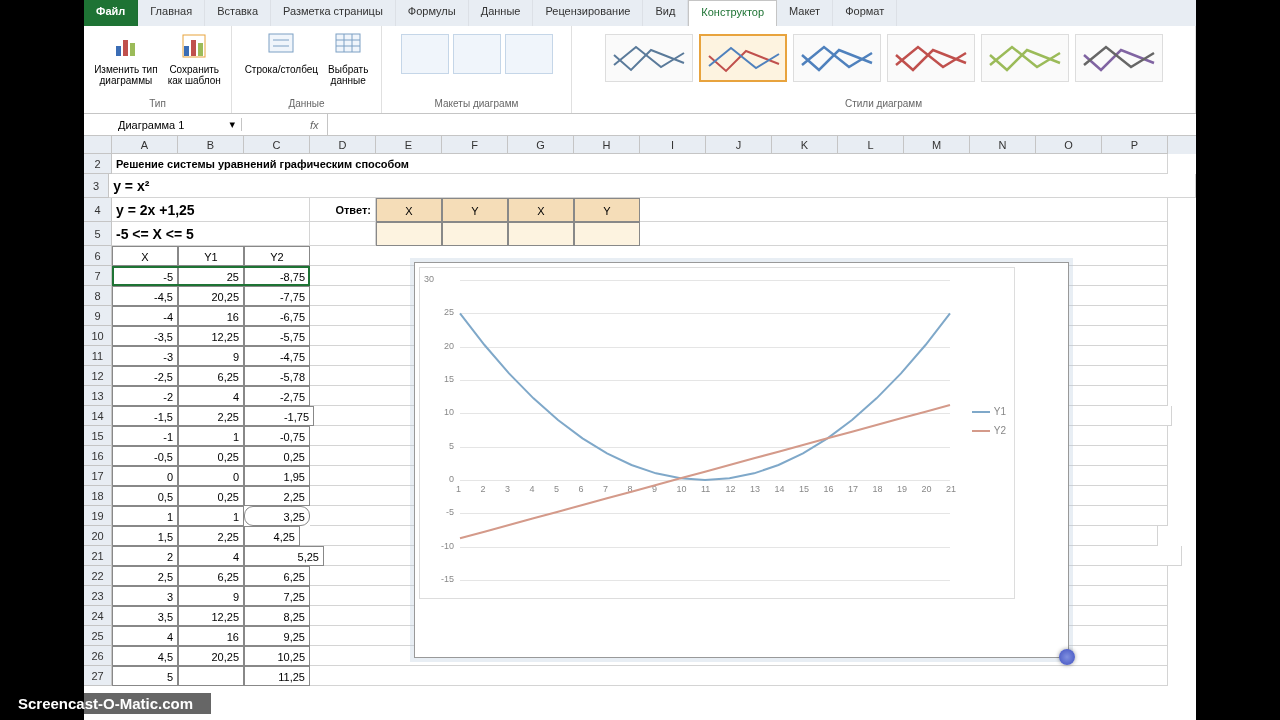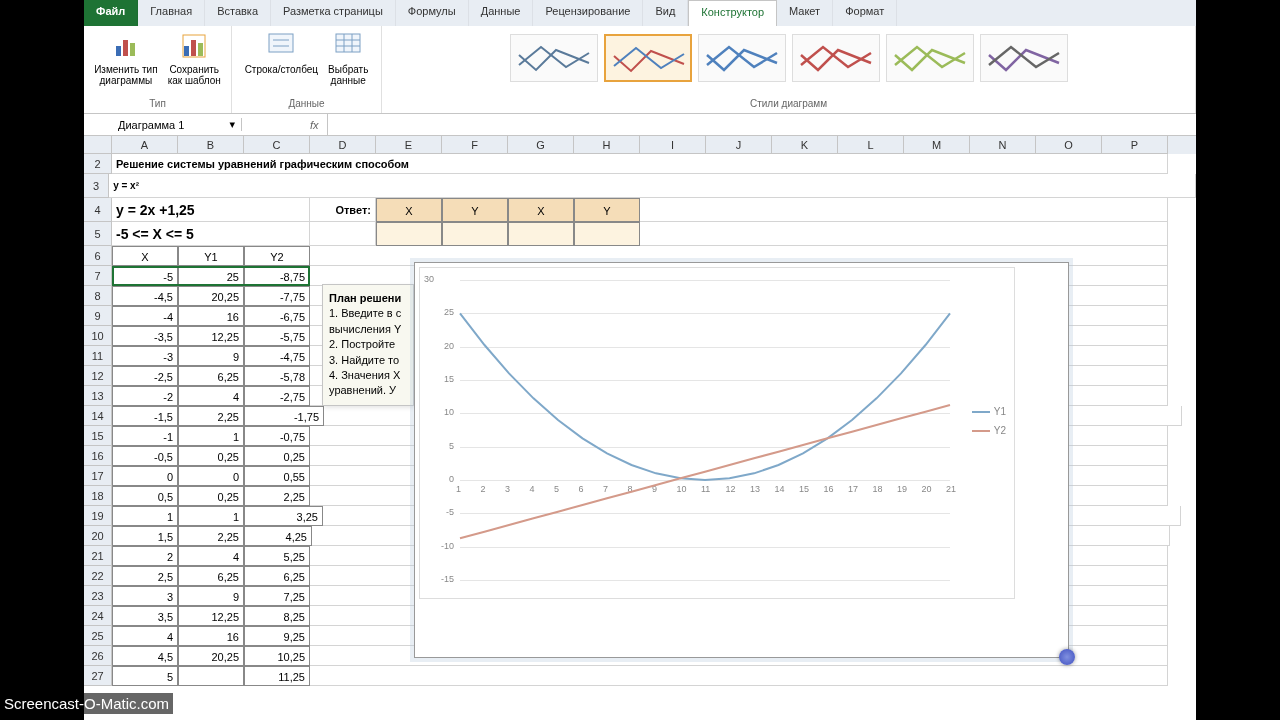--- a/index.html
+++ b/index.html
@@ -38,21 +38,21 @@
 .sel-range{position:absolute;border:2px solid #1e7334;pointer-events:none}
 .planbox{position:absolute;background:#f8f8f0;border:1px solid #c5c5c5;padding:6px;font-size:11px;line-height:1.4;box-shadow:2px 2px 4px rgba(0,0,0,0.1)}
 .chartbox{position:absolute;background:#fff;border:1px solid #999;box-shadow:0 0 0 4px rgba(180,200,220,0.3)}
 .chart-inner{position:absolute;border:1px solid #ddd;background:#fff}
 .plotarea{position:absolute}
 .gridline{position:absolute;background:#e5e5e5}
 .axis-lbl{position:absolute;font-size:9px;color:#888}
 .legend{position:absolute;font-size:10px;color:#888}
 .leg-item{display:flex;align-items:center;gap:4px;margin:8px 0}
 .leg-sw{width:18px;height:2px}
-.watermark{position:absolute;left:0;bottom:6px;color:#fff;font-size:15px;font-weight:normal;background:rgba(0,0,0,0.6);padding:2px 4px}
+.watermark{position:absolute;left:0;bottom:6px;color:#fff;font-size:15px;font-weight:bold;background:rgba(0,0,0,0.6);padding:2px 18px}
 .handle{position:absolute;width:16px;height:16px;border-radius:50%;background:radial-gradient(circle,#8090e0,#4050c0);box-shadow:0 0 4px rgba(0,0,0,0.4)}
 svg{overflow:visible}
 .bars{width:24px;height:24px}
 </style>
 </head>
 <body>
 
 <div class="app">
   <div class="tabs">
     <div class="tab file">Файл</div>
@@ -113,20 +113,28 @@
               <svg width="28" height="28" viewBox="0 0 28 28">
                 <rect x="2" y="2" width="24" height="18" fill="#f0f5fb" stroke="#7da0c4"></rect>
                 <path d="M10 2v18M18 2v18M2 8h24M2 14h24" stroke="#7da0c4"></path>
               </svg>
             </div>
           <span style="white-space:pre-line">Выбрать
 данные</span>
         </div>
       </div>
       <div class="rgroup-label">Данные</div>
+    </div>
+    <div class="rgroup" style="width:190px">
+      <div class="rgroup-items" style="gap:4px;padding-top:6px">
+        <div class="layout-style"></div>
+        <div class="layout-style"></div>
+        <div class="layout-style"></div>
+      </div>
+      <div class="rgroup-label">Макеты диаграмм</div>
     </div>
     <div class="rgroup" style="flex:1">
       <div class="rgroup-items" style="gap:6px;padding-top:6px">
         <div class="chart-style"><svg width="86" height="46">
               <path d="M8 20 L25 35 L45 15 L78 28" stroke="#5a7a9a" stroke-width="2" fill="none"></path>
               <path d="M8 30 L30 12 L55 32 L78 18" stroke="#5a7a9a" stroke-width="2" fill="none"></path>
             </svg></div>
         <div class="chart-style sel"><svg width="86" height="46">
               <path d="M8 20 L25 35 L45 15 L78 28" stroke="#c0504d" stroke-width="2" fill="none"></path>
               <path d="M8 30 L30 12 L55 32 L78 18" stroke="#4f81bd" stroke-width="2" fill="none"></path>
@@ -186,21 +194,21 @@
   </div>
 
   <div class="grid">
     <div id="rows">
         <div class="row">
           <div class="rh">2</div>
           <div class="cell bold" style="width: 1056px;">Решение системы уравнений графическим способом</div>
         </div>
         <div class="row tall">
           <div class="rh" style="line-height: 24px;">3</div>
-          <div class="cell bold" style="width: 1214px; font-size: 10px; line-height: 24px;">y = x²</div>
+          <div class="cell bold" style="width: 1214px; font-size: 14px; line-height: 24px;">y = x²</div>
         </div>
         <div class="row tall">
           <div class="rh" style="line-height: 24px;">4</div>
           <div class="cell bold" style="width: 198px; font-size: 14px; line-height: 24px;">y = 2x +1,25</div>
           <div class="cell bold r" style="width: 66px; line-height: 24px;">Ответ:</div>
           <div class="cell ans-h" style="width: 66px; line-height: 24px;">X</div>
           <div class="cell ans-h" style="width: 66px; line-height: 24px;">Y</div>
           <div class="cell ans-h" style="width: 66px; line-height: 24px;">X</div>
           <div class="cell ans-h" style="width: 66px; line-height: 24px;">Y</div>
           <div class="cell " style="width: 528px;"></div>
@@ -268,70 +276,70 @@
           <div class="rh">13</div>
           <div class="cell r bord" style="width: 66px;">-2</div>
           <div class="cell r bord" style="width: 66px;">4</div>
           <div class="cell r bord" style="width: 66px;">-2,75</div>
           <div class="cell " style="width: 858px;"></div>
         </div>
         <div class="row">
           <div class="rh">14</div>
           <div class="cell r bord" style="width: 66px;">-1,5</div>
           <div class="cell r bord" style="width: 66px;">2,25</div>
-          <div class="cell r bord" style="width: 80px;">-1,75</div>
+          <div class="cell r bord" style="width: 70px;">-1,75</div>
           <div class="cell " style="width: 858px;"></div>
         </div>
         <div class="row">
           <div class="rh">15</div>
           <div class="cell r bord" style="width: 66px;">-1</div>
           <div class="cell r bord" style="width: 66px;">1</div>
           <div class="cell r bord" style="width: 66px;">-0,75</div>
           <div class="cell " style="width: 858px;"></div>
         </div>
         <div class="row">
           <div class="rh">16</div>
           <div class="cell r bord" style="width: 66px;">-0,5</div>
           <div class="cell r bord" style="width: 66px;">0,25</div>
           <div class="cell r bord" style="width: 66px;">0,25</div>
           <div class="cell " style="width: 858px;"></div>
         </div>
         <div class="row">
           <div class="rh">17</div>
           <div class="cell r bord" style="width: 66px;">0</div>
           <div class="cell r bord" style="width: 66px;">0</div>
-          <div class="cell r bord" style="width: 66px;">0,55</div>
+          <div class="cell r bord" style="width: 66px;">1,95</div>
           <div class="cell " style="width: 858px;"></div>
         </div>
         <div class="row">
           <div class="rh">18</div>
           <div class="cell r bord" style="width: 66px;">0,5</div>
           <div class="cell r bord" style="width: 66px;">0,25</div>
           <div class="cell r bord" style="width: 66px;">2,25</div>
           <div class="cell " style="width: 858px;"></div>
         </div>
         <div class="row">
           <div class="rh">19</div>
           <div class="cell r bord" style="width: 66px;">1</div>
           <div class="cell r bord" style="width: 66px;">1</div>
-          <div class="cell r bord" style="width: 79px;">3,25</div>
+          <div class="cell r bord" style="width: 66px; border-radius: 9px;">3,25</div>
           <div class="cell " style="width: 858px;"></div>
         </div>
         <div class="row">
           <div class="rh">20</div>
           <div class="cell r bord" style="width: 66px;">1,5</div>
           <div class="cell r bord" style="width: 66px;">2,25</div>
-          <div class="cell r bord" style="width: 68px;">4,25</div>
+          <div class="cell r bord" style="width: 56px;">4,25</div>
           <div class="cell " style="width: 858px;"></div>
         </div>
         <div class="row">
           <div class="rh">21</div>
           <div class="cell r bord" style="width: 66px;">2</div>
           <div class="cell r bord" style="width: 66px;">4</div>
-          <div class="cell r bord" style="width: 66px;">5,25</div>
+          <div class="cell r bord" style="width: 80px;">5,25</div>
           <div class="cell " style="width: 858px;"></div>
         </div>
         <div class="row">
           <div class="rh">22</div>
           <div class="cell r bord" style="width: 66px;">2,5</div>
           <div class="cell r bord" style="width: 66px;">6,25</div>
           <div class="cell r bord" style="width: 66px;">6,25</div>
           <div class="cell " style="width: 858px;"></div>
         </div>
         <div class="row">
@@ -365,29 +373,20 @@
         <div class="row">
           <div class="rh">27</div>
           <div class="cell r bord" style="width: 66px;">5</div>
           <div class="cell r bord" style="width: 66px;"></div>
           <div class="cell r bord" style="width: 66px;">11,25</div>
           <div class="cell " style="width: 858px;"></div>
         </div>
       </div>
     <div class="sel-range" style="left:28px;top:112px;width:198px;height:20px"></div>
 
-    <div class="planbox" style="left:238px;top:130px;width:92px">
-      <b>План решени</b><br>
-      <span>1. Введите в с</span><br>
-      <span>вычисления Y</span><br>
-      <span>2. Постройте</span><br>
-      <span>3. Найдите то</span><br>
-      <span>4. Значения X</span><br>
-      <span>уравнений. У</span>
-    </div>
 
     <div class="chartbox" style="left:330px;top:108px;width:655px;height:396px">
       <div class="chart-inner" style="left:4px;top:4px;width:596px;height:332px">
         <div class="plotarea" id="plot" style="left:40px;top:12px;width:490px;height:300px">
             <div class="gridline" style="left: 0px; width: 490px; height: 1px; top: 300px;"></div>
             <div class="axis-lbl" style="right: 496px; top: 294px;">-15</div>
             <div class="gridline" style="left: 0px; width: 490px; height: 1px; top: 266.667px;"></div>
             <div class="axis-lbl" style="right: 496px; top: 260.667px;">-10</div>
             <div class="gridline" style="left: 0px; width: 490px; height: 1px; top: 233.333px;"></div>
             <div class="axis-lbl" style="right: 496px; top: 227.333px;">-5</div>

